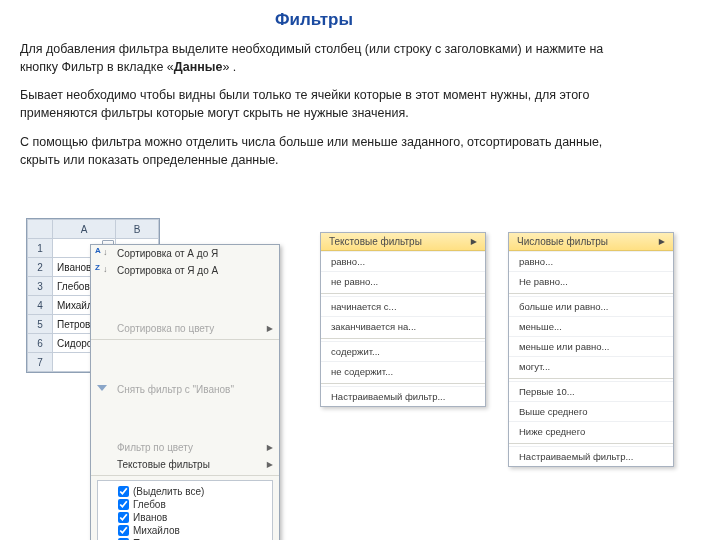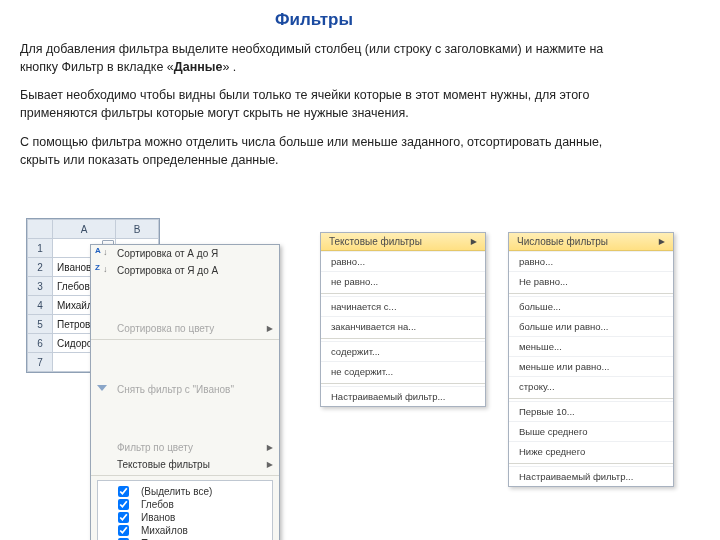--- a/index.html
+++ b/index.html
@@ -149,21 +149,21 @@
     margin: 4px 6px;
     border: 1px solid #bfc7d1;
     background: #fff;
     padding: 4px;
     height: 96px;
     overflow: hidden;
   }
   .checkrow {
     display: flex;
     align-items: center;
-    gap: 12px;
+    gap: 4px;
     padding: 1px 16px;
     font-size: 10px;
   }
   .checkrow input { width: 11px; height: 11px; margin: 0; }
 
   .btnrow {
     display: flex;
     justify-content: center;
     gap: 10px;
     padding: 6px 0 8px 0;
@@ -353,24 +353,23 @@
 </div>
 
 <div class="panel num">
   <div class="hdr">
     <span>Числовые фильтры</span>
       <span class="tri">▶</span>
   </div>
   <div class="pi">равно...</div>
   <div class="pi">Не равно...</div>
   <div class="pi sep"></div>
-  <div class="pi">больше...</div>
   <div class="pi">больше или равно...</div>
   <div class="pi">меньше...</div>
   <div class="pi">меньше или равно...</div>
-  <div class="pi">строку...</div>
+  <div class="pi">могут...</div>
   <div class="pi sep"></div>
   <div class="pi">Первые 10...</div>
   <div class="pi">Выше среднего</div>
   <div class="pi">Ниже среднего</div>
   <div class="pi sep"></div>
   <div class="pi">Настраиваемый фильтр...</div>
 </div>
 
 </body></html>

